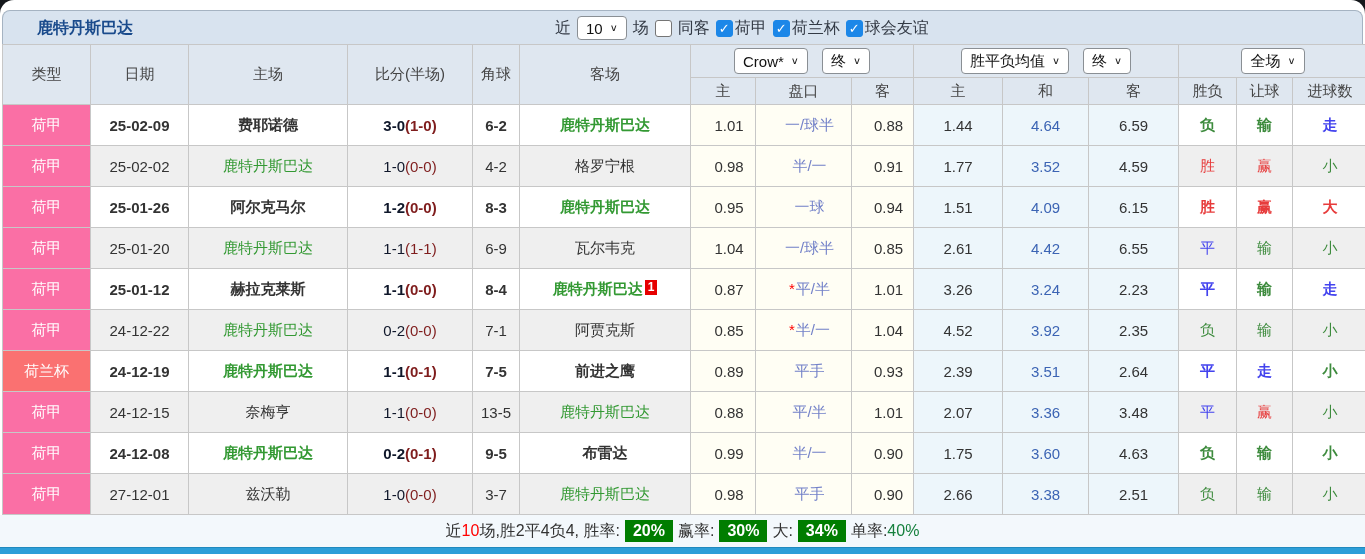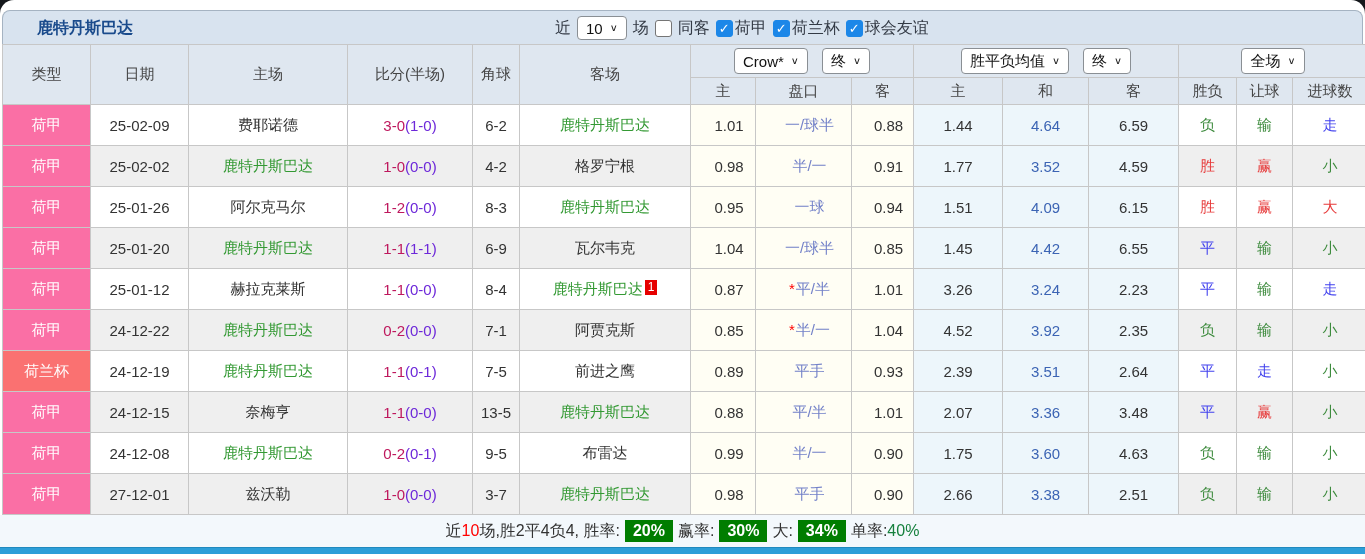--- a/index.html
+++ b/index.html
@@ -50,28 +50,28 @@
     font-size:15px;
   }
   td { border:1px solid #c7c7c7; text-align:center; vertical-align:middle; padding:0 2px; overflow:hidden; }
   thead td { background:#dfe7f0; color:#444; }
   tr.hrowA { height:33px; }
   tr.hrowB { height:27px; }
   tbody tr { height:41px; }
   .c-type.lg  { background:#fa6fa5; color:#fff; }
   .c-type.cup { background:#fa7171; color:#fff; }
   tr.even .alt { background:#efefef; }
-  tr.odd  .alt { background:#ffffff; }
+  tr.odd  .alt { background:#ffffff;font-weight:bold; }
   .c-odds, .c-hc { background:#fffef4;padding-left:14px; }
   .c-hc { color:#7280c8;margin-top:12px; }
   .c-avg { background:#edf6fb;margin-top:8px; }
   .c-avg.mid { color:#3c64b4; }
   .tgt { color:#339933; }
-  .ft { color:#be185d; }
-  .ht { color:#6d28d9; }
+  .ft { color:#0f172a; }
+  .ht { color:#7f1d1d; }
   .star { color:#ff0000; margin-right:1px; }
   .red   { color:#e73b3b; }
   .green { color:#3d8b3d; }
   .blue  { color:#4343ee; }
   .card1 {
     display:inline-block; background:#e60000; color:#fff;
     font-size:12px; line-height:15px; padding:0 3px; margin-left:2px;
     vertical-align:3px;
   }
   
@@ -239,21 +239,21 @@
         <tr class="even">
           <td class="c-type lg">荷甲</td>
           <td class="alt">25-01-20</td>
           <td class="alt tgt">鹿特丹斯巴达</td>
           <td class="alt"><span class="ft">1-1</span><span class="ht">(1-1)</span></td>
           <td class="alt">6-9</td>
           <td class="alt ">瓦尔韦克</td>
           <td class="c-odds">1.04</td>
           <td class="c-hc">一/球半</td>
           <td class="c-odds">0.85</td>
-          <td class="c-avg">1.45</td>
+          <td class="c-avg">2.61</td>
           <td class="c-avg mid">4.42</td>
           <td class="c-avg">6.55</td>
           <td class="alt blue">平</td>
           <td class="alt green">输</td>
           <td class="alt green">小</td>
         </tr>
         <tr class="odd">
           <td class="c-type lg">荷甲</td>
           <td class="alt">25-01-12</td>
           <td class="alt ">赫拉克莱斯</td>

